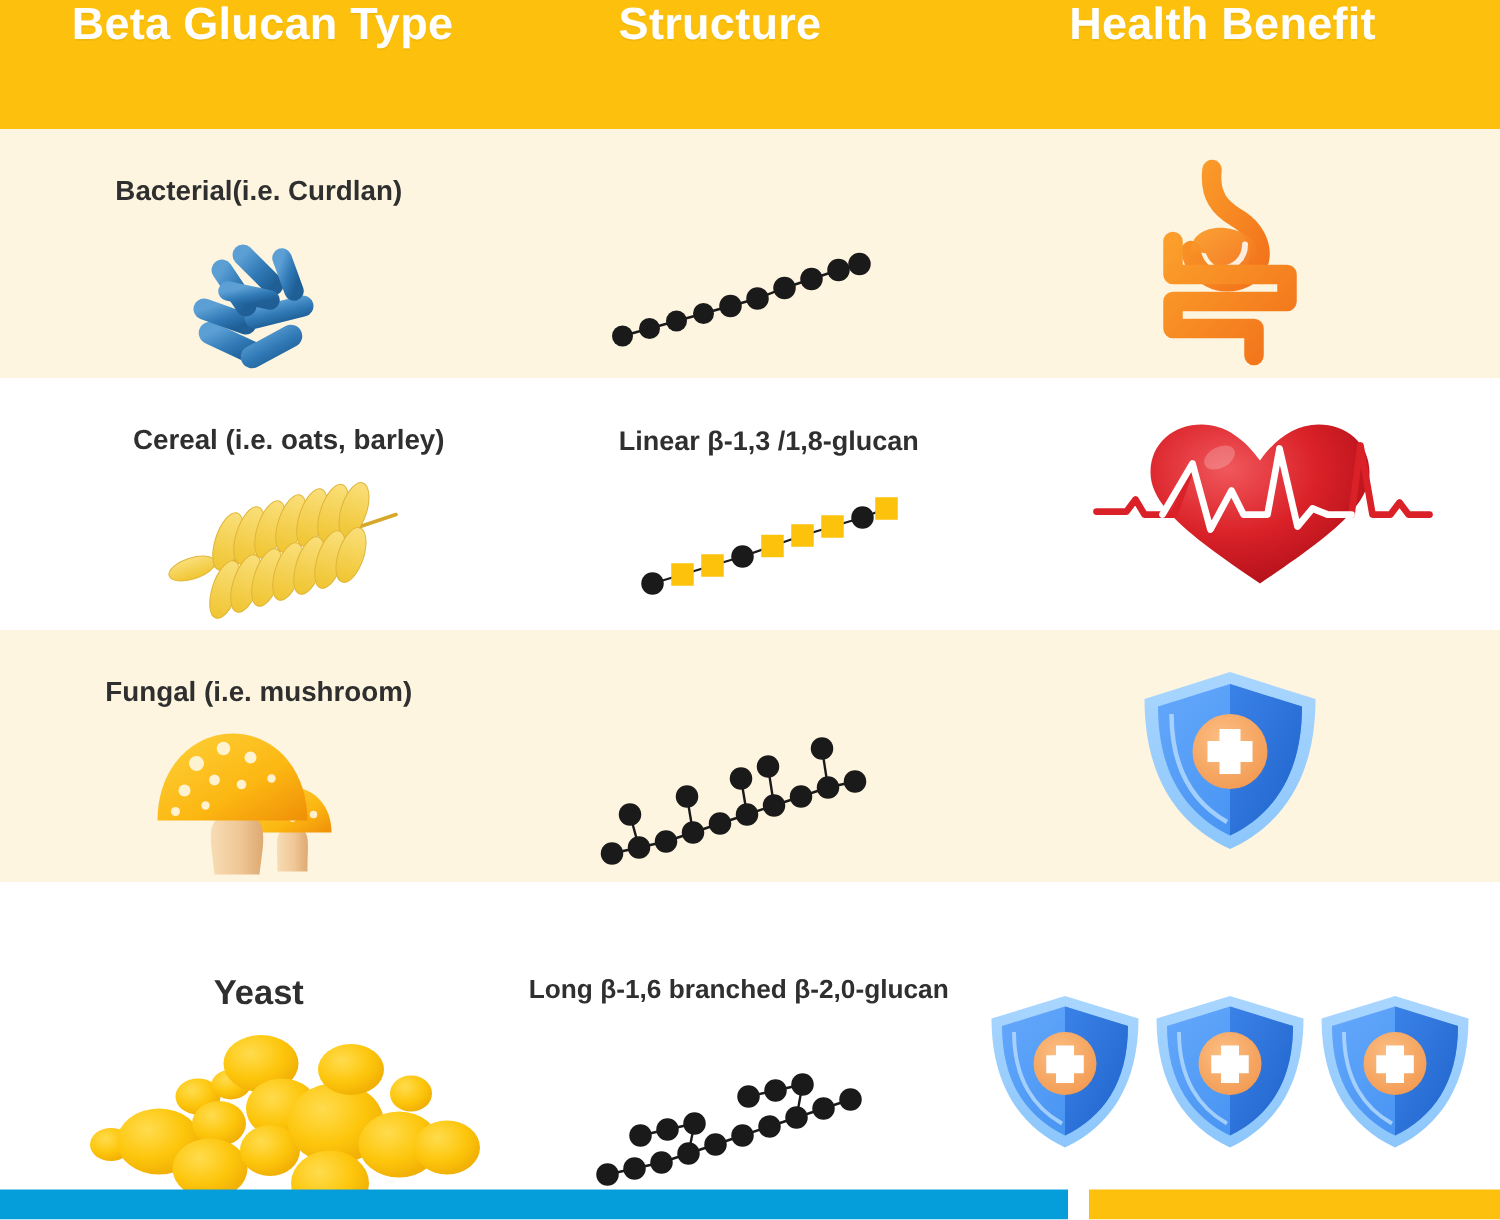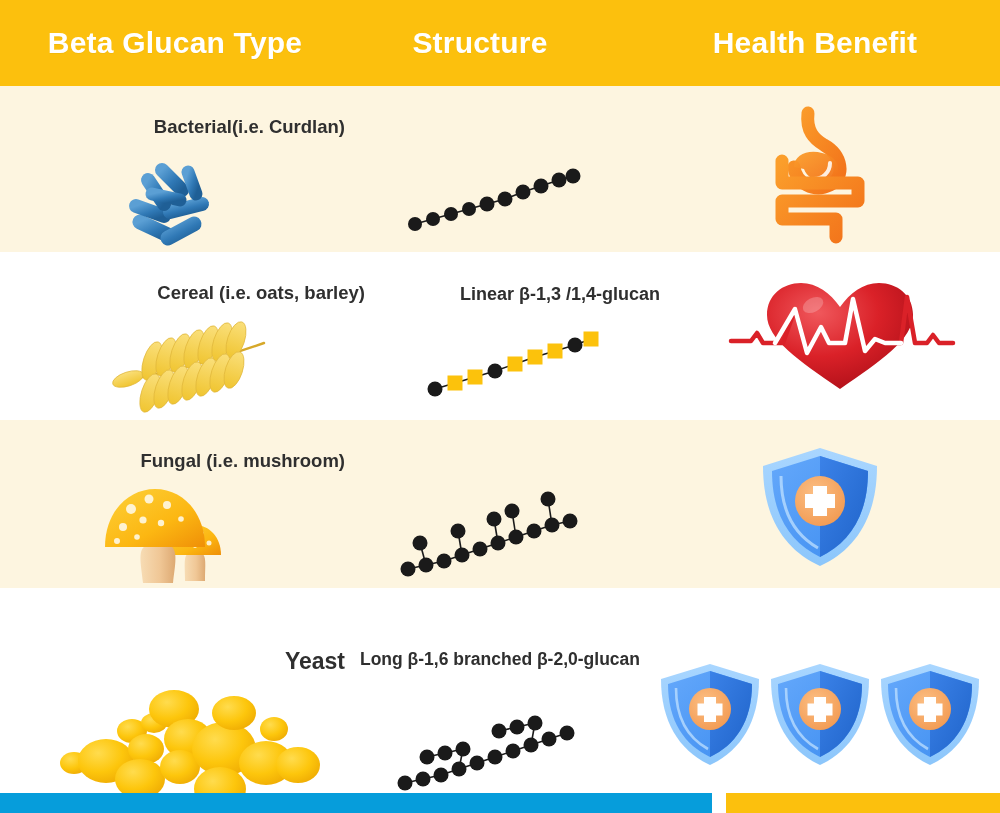--- a/index.html
+++ b/index.html
@@ -11,21 +11,21 @@
   }
   .sheet{position:relative;width:1000px;height:813px;}
 
   
   .header{
     position:absolute;left:0;top:0;width:1000px;height:86px;
     background:#fcc00d;
   }
   .header .hcell{
     position:absolute;top:0;height:86px;
-    display:flex;align-items:center;justify-content:center;
+    display:flex;justify-content:center;
     color:#ffffff;font-weight:bold;font-size:30px;letter-spacing:.2px;
     text-shadow:0 1px 0 rgba(0,0,0,.04);
   }
   .hc1{left:10px;width:330px;}
   .hc2{left:345px;width:270px;}
   .hc3{left:640px;width:350px;}
 
   
   .row{position:absolute;left:0;width:1000px;}
   .row.cream{background:#fdf5e0;}
@@ -35,21 +35,21 @@
   .r3{top:420px;height:168px;}
   .r4{top:588px;height:190px;margin-top:35px;}
 
   .col{position:absolute;top:0;height:100%;}
   .c1{left:0;width:345px;}
   .c2{left:345px;width:295px;}
   .c3{left:640px;width:360px;}
 
   .cell-label{
     position:absolute;left:0;width:100%;
-    text-align:right;
+    text-align:center;
     color:#2f2f2f;font-weight:bold;font-size:18.5px;
     white-space:nowrap;
   }
   .c1 .cell-label{top:30px;}
   .c2 .cell-label{top:32px;font-size:18px;}
   .r4 .c1 .cell-label{top:25px;font-size:23px;}
   .r4 .c2 .cell-label{top:26px;}
 
   .art{position:absolute;left:0;width:100%;display:flex;align-items:center;justify-content:center;}
 
@@ -170,21 +170,21 @@
             <ellipse cx="84" cy="66" rx="8.5" ry="20" transform="rotate(18 84 66)"></ellipse>
             <ellipse cx="98" cy="62" rx="8.5" ry="20" transform="rotate(18 98 62)"></ellipse>
             <ellipse cx="112" cy="58" rx="8.5" ry="20" transform="rotate(18 112 58)"></ellipse>
             <ellipse cx="126" cy="55" rx="8.5" ry="19" transform="rotate(18 126 55)"></ellipse>
           </g>
         </svg>
       </div>
     </div>
 
     <div class="col c2">
-      <div class="cell-label">Linear β-1,3 /1,4-glucan</div>
+      <div class="cell-label">Linear β-1,3 /1,8-glucan</div>
       <div class="art" style="top:64px;height:96px;">
         <svg width="180" height="74" viewBox="0 0 180 74">
           <polyline points="12,62 32,56 52,50 72,44 92,37 112,30 132,24 152,18 168,12" fill="none" stroke="#1a1a1a" stroke-width="1.5"></polyline>
           <circle cx="12" cy="62" r="7.5" fill="#1a1a1a"></circle>
           <rect x="24.5" y="48.5" width="15" height="15" fill="#fcc20c"></rect>
           <rect x="44.5" y="42.5" width="15" height="15" fill="#fcc20c"></rect>
           <circle cx="72" cy="44" r="7.5" fill="#1a1a1a"></circle>
           <rect x="84.5" y="29.5" width="15" height="15" fill="#fcc20c"></rect>
           <rect x="104.5" y="22.5" width="15" height="15" fill="#fcc20c"></rect>
           <rect x="124.5" y="16.5" width="15" height="15" fill="#fcc20c"></rect>

